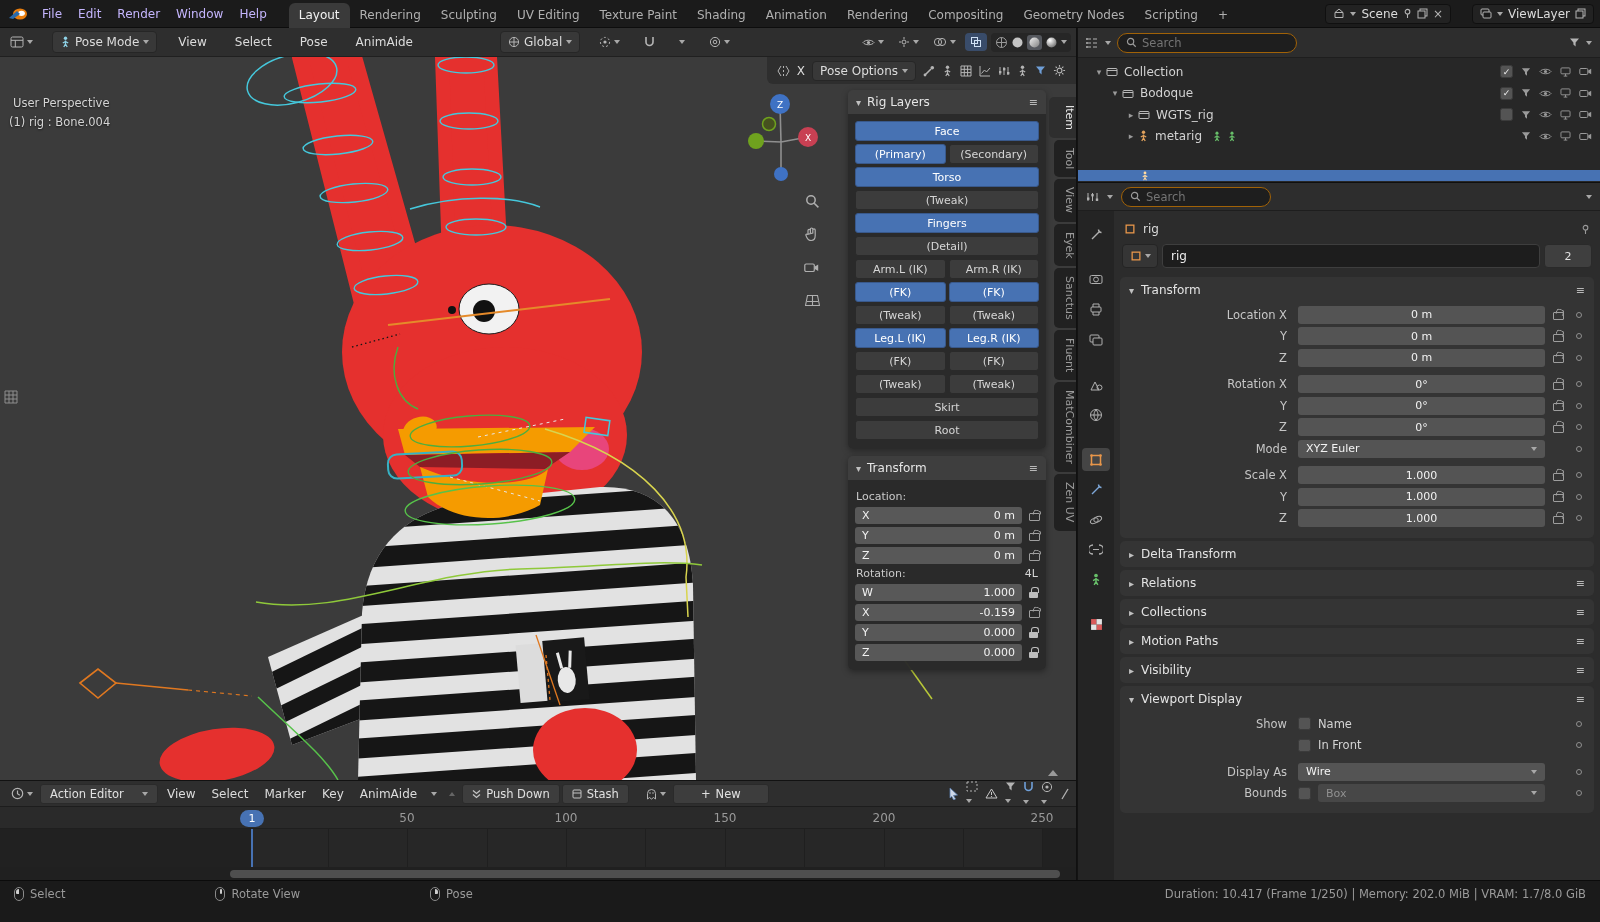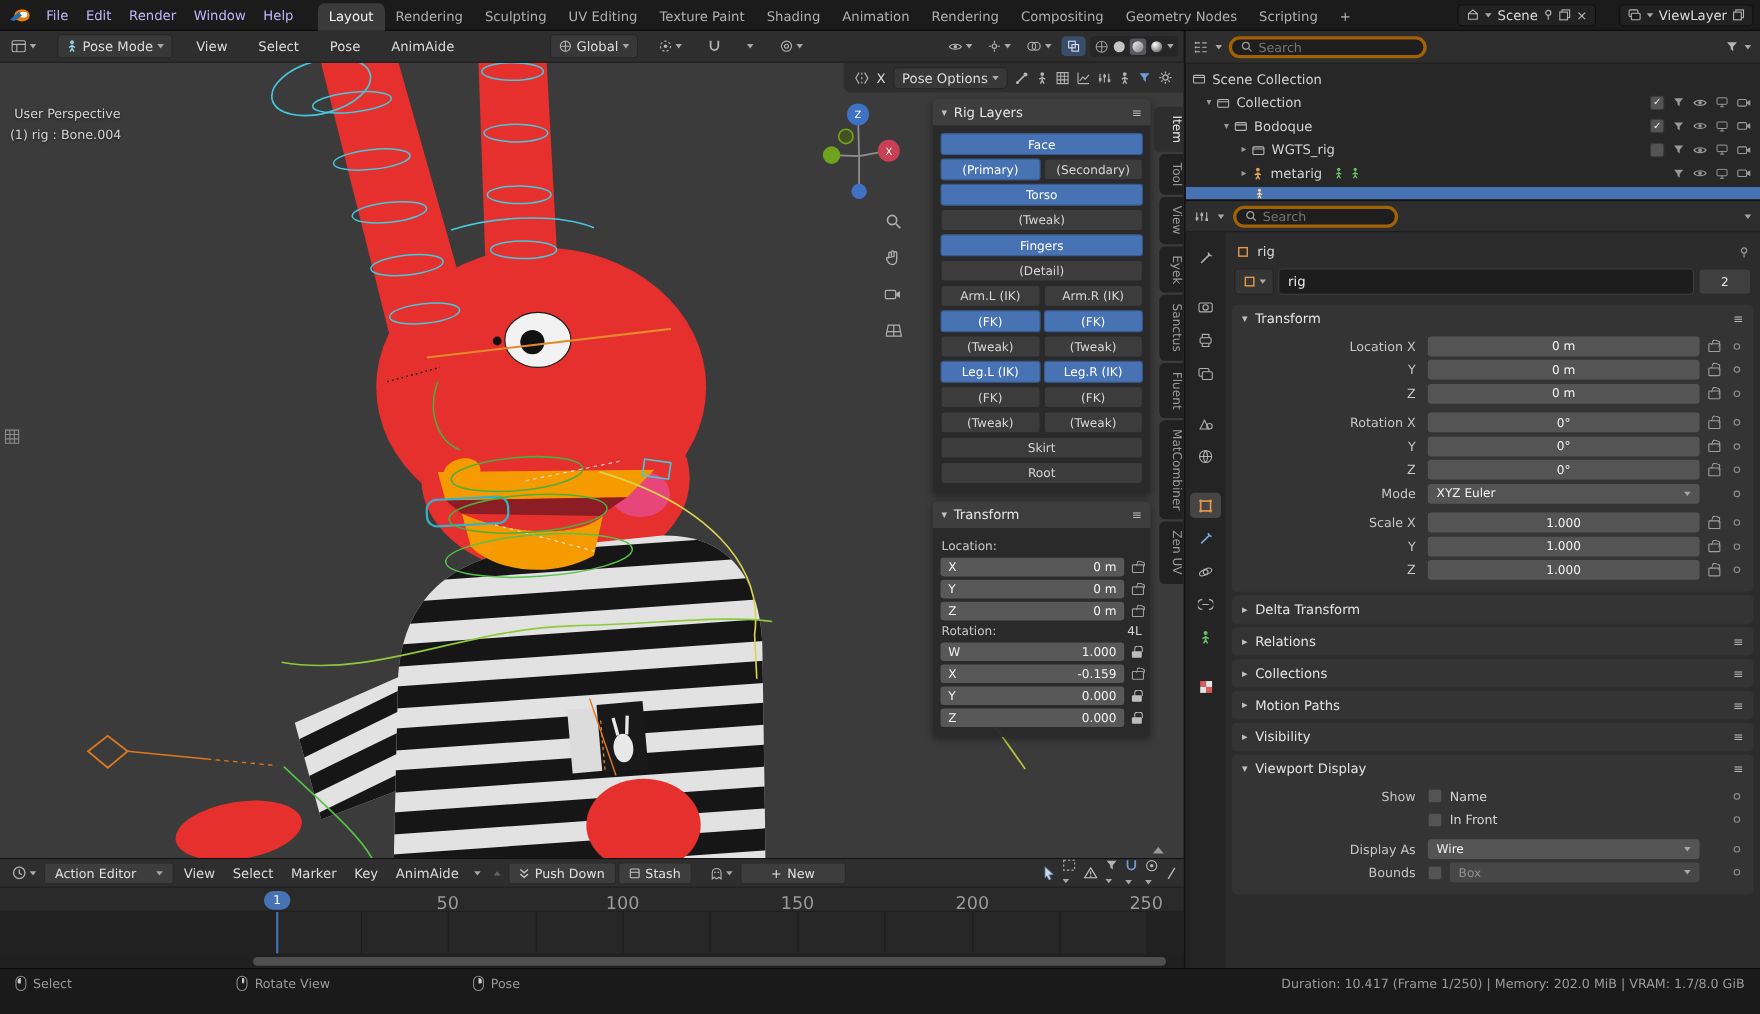--- a/index.html
+++ b/index.html
@@ -49,21 +49,21 @@
 .lock::after{content:"";position:absolute;left:1px;bottom:1px;width:9px;height:6px;background:#bdbdbd;border-radius:1px}
 .lock::before{content:"";position:absolute;left:2.5px;bottom:6.5px;width:6px;height:5px;border:1.3px solid #bdbdbd;border-bottom:none;border-radius:3px 3px 0 0}
 .lock.open::after{background:transparent;border:1.2px solid #9e9e9e}
 .lock.open::before{left:4.5px;transform:rotate(16deg);border-color:#9e9e9e}
 .vtabs{position:absolute;top:40px;right:0;width:27px;z-index:7;display:flex;flex-direction:column;gap:2px}
 .vtab{writing-mode:vertical-rl;font-size:11px;color:#9c9c9c;background:#212121;padding:8px 0;text-align:center;border-radius:5px 0 0 5px;width:22px;margin-left:5px}
 .vtab.active{background:#2e2e2e;color:#ededed;margin-left:0;width:27px}
 
 .outl{position:absolute;left:1077px;top:28px;width:523px;height:154px;background:#272727;border-left:1px solid #131313;z-index:10}
 .ohead{height:30px;background:#2d2d2d;border-bottom:1px solid #1e1e1e;display:flex;align-items:center;gap:6px;padding:0 8px}
-.search{flex:1;display:flex;align-items:center;gap:5px;background:#1e1e1e;border:3px solid #a16207;border-radius:11px;height:20px;padding:0 8px;max-width:180px}
+.search{flex:1;display:flex;align-items:center;gap:5px;background:#1e1e1e;border:1px solid #a16207;border-radius:11px;height:20px;padding:0 8px;max-width:180px}
 .search input{flex:1;background:transparent;border:none;outline:none;color:#cfcfcf;font-size:11.5px;min-width:20px}
 .orow{height:21.5px;display:flex;align-items:center;padding-right:8px;font-size:12px;color:#d2d2d2}
 .orow .chv{width:14px;text-align:center;color:#9a9a9a;font-size:9px;flex:none}
 .oicons{margin-left:auto;display:flex;gap:8px;align-items:center}
 .cb{width:13px;height:13px;border-radius:2.5px;background:#545454;border:1px solid #3b3b3b;display:inline-flex;align-items:center;justify-content:center;font-size:9px;color:#f0f0f0;flex:none}
 .selrow{position:absolute;left:0;bottom:0;width:523px;height:11px;background:#4772b3;display:flex;align-items:flex-start;padding-left:62px;overflow:hidden}
 
 .props{position:absolute;left:1077px;top:182px;width:523px;height:698px;background:#2c2c2c;border-left:1px solid #131313;border-top:1px solid #0f0f0f;z-index:10}
 .phd{height:28px;background:#2d2d2d;border-bottom:1px solid #1e1e1e;display:flex;align-items:center;gap:8px;padding:0 8px}
 .ptabs{position:absolute;left:0;top:28px;width:36px;bottom:0;background:#242424;display:flex;flex-direction:column;align-items:center;padding-top:12px;gap:7px}
@@ -86,21 +86,21 @@
 .pfield.dim{color:#909090;background:#474747}
 .pico{width:24px;display:flex;justify-content:center;flex:none}
 .pdot{width:20px;display:flex;justify-content:center;flex:none}
 .decor{width:6px;height:6px;border:1.2px solid #8f8f8f;border-radius:50%}
 .cbl{display:flex;align-items:center;gap:7px;flex:1;font-size:11.5px;color:#d4d4d4}
 
 .dope{position:absolute;left:0;top:780px;width:1076px;height:100px;background:#272727;border-top:1px solid #121212;z-index:12}
 .dhead{height:26px;background:#2e2e2e;border-bottom:1px solid #1d1d1d;display:flex;align-items:center;gap:2px;padding:0 6px}
 .dbtn{display:flex;align-items:center;gap:5px;background:#3d3d3d;border:1px solid #2a2a2a;border-radius:3px;height:20px;padding:0 9px;font-size:11.5px;color:#e0e0e0;white-space:nowrap}
 .ruler{position:relative;height:22px;background:#2a2a2a;border-bottom:1px solid #1f1f1f}
-.tick{position:absolute;top:4px;transform:translateX(-50%);font-size:16px;color:#9a9a9a}
+.tick{position:absolute;top:4px;transform:translateX(-50%);font-size:12px;color:#9a9a9a}
 .framepill{position:absolute;left:240px;top:2.5px;width:24px;height:17px;background:#4772b3;border-radius:9px;color:#fff;display:flex;align-items:center;justify-content:center;font-size:11px}
 .tracks{position:relative;height:38px;background:#272727;overflow:hidden}
 .gl{position:absolute;top:0;bottom:0;width:1px;background:#1f1f1f}
 .playhead{position:absolute;left:251px;top:0;width:2px;bottom:0;background:#4772b3}
 .range{position:absolute;top:0;bottom:0;background:rgba(0,0,0,.14)}
 .hscroll{position:relative;height:14px;background:#202020}
 .thumb{position:absolute;left:230px;right:16px;top:3px;height:8px;background:#4f4f4f;border-radius:4px}
 
 .status{position:absolute;left:0;top:880px;width:1600px;height:42px;background:#1a1a1a;border-top:1px solid #0b0b0b;display:flex;align-items:flex-start;padding:6px 14px 0;color:#9a9a9a;font-size:11.5px;z-index:20}
 .hint{display:flex;align-items:center}
@@ -665,29 +665,20 @@
       <input placeholder="Search" style="">
     </div>
     <span style="margin-left:auto">
         <svg width="11" height="11" viewBox="0 0 11 11">
           <path d="M1 1.5h9L6.6 5.6v3.9L4.4 7.6V5.6z" fill="#b4b4b4"></path>
         </svg>
       </span>
     <span class="car"></span>
   </div>
   <div style="position:relative;height:123px;overflow:hidden;padding-top:3px">
-    <div class="orow" style="padding-left:6px">
-      <span style="margin-right:6px">
-          <svg width="12" height="11" viewBox="0 0 12 11">
-            <rect x="1" y="2.5" width="10" height="7" rx="1" fill="none" stroke="#b8b8b8"></rect>
-            <path d="M1 4.5h10" stroke="#b8b8b8"></path>
-          </svg>
-        </span>
-      <span>Scene Collection</span>
-    </div>
     <div class="orow" style="padding-left:14px">
       <span class="chv">▾</span>
       <span style="margin-right:6px">
           <svg width="12" height="11" viewBox="0 0 12 11">
             <rect x="1" y="2.5" width="10" height="7" rx="1" fill="none" stroke="#b8b8b8"></rect>
             <path d="M1 4.5h10" stroke="#b8b8b8"></path>
           </svg>
         </span>
       <span>Collection</span>
       <span class="oicons">

